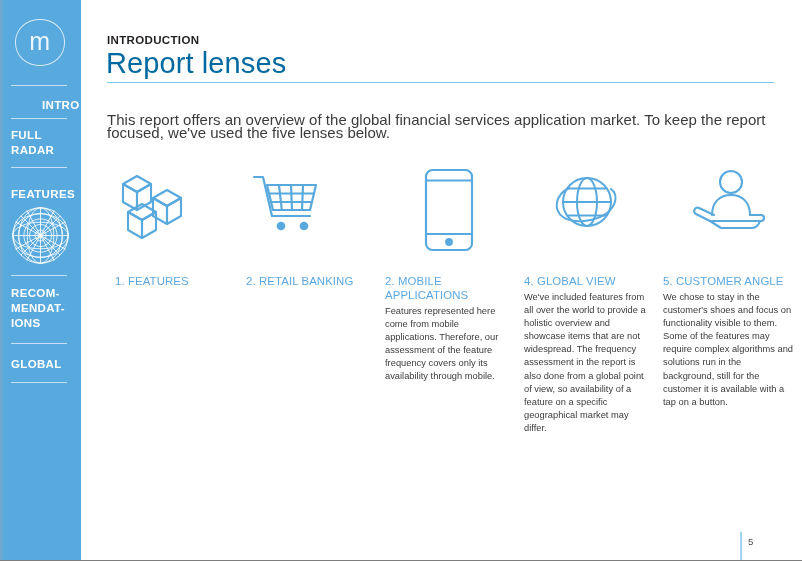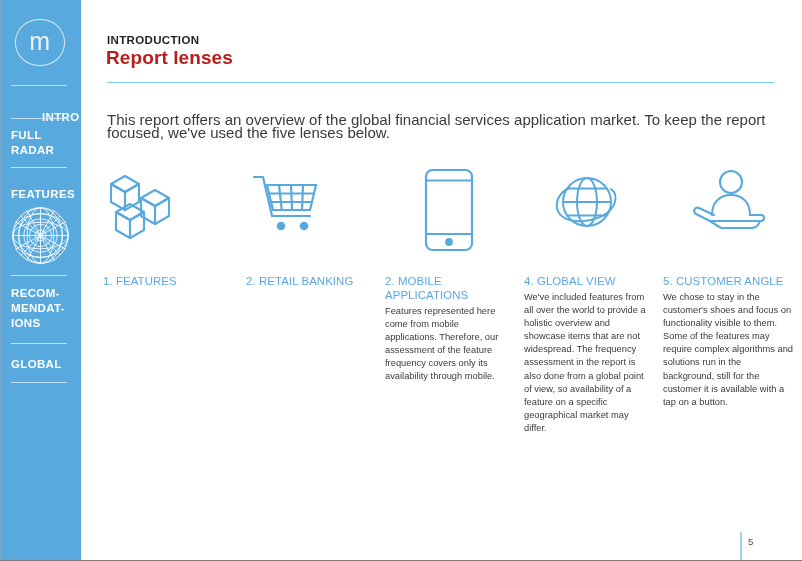--- a/index.html
+++ b/index.html
@@ -104,24 +104,24 @@
     top: 26px;
     font-size: 11.5px;
     font-weight: 700;
     letter-spacing: .35px;
     color: #231f20;
   }
   #page-title {
     position: absolute;
     left: 25px;
     top: 39px;
-    font-size: 19px;
-    font-weight: 700;
+    font-size: 29px;
+    font-weight: 400;
     letter-spacing: .1px;
-    color: #b91c1c;
+    color: #0369a1;
   }
   #title-rule {
     position: absolute;
     left: 26px;
     top: 74px;
     width: 667px;
     height: 1.4px;
     background: #79cbe8;
   }
   #intro-text {
@@ -190,21 +190,21 @@
   <div id="sidebar">
     <div id="sidebar-edge"></div>
 
     <div class="logo-wrap">
       <div class="logo-shape">
         <span class="logo-letter">m</span>
       </div>
     </div>
 
     <div class="side-divider" style="top:85px;"></div>
-    <div class="side-link" style="top:110px;padding-left:31px;">INTRO</div>
+    <div class="side-link" style="top:98px;padding-left:31px;">INTRO</div>
 
     <div class="side-divider" style="top:118px;"></div>
     <div class="side-link" style="top:128px;white-space:pre;">FULL
 RADAR</div>
 
     <div class="side-divider" style="top:167px;"></div>
     <div class="side-link" style="top:187px;">FEATURES</div>
 
     <div class="radar-wrap">
       <svg width="59" height="59" viewBox="0 0 60 60">
@@ -242,21 +242,21 @@
     <div class="side-divider" style="top:382px;"></div>
   </div>
 
   <div id="main">
 
     <div id="eyebrow">INTRODUCTION</div>
     <div id="page-title">Report lenses</div>
     <div id="title-rule"></div>
     <div id="intro-text">This report offers an overview of the global financial services application market. To keep the report focused, we've used the five lenses below.</div>
 
-    <div class="col" style="left:22px;">
+    <div class="col" style="left:34px;">
       <div class="col-icon">
         <svg width="78" height="72" viewBox="0 0 78 72">
           <g fill="none" stroke="#58a9de" stroke-width="2.1" stroke-linejoin="round" stroke-linecap="round">
 
             <path d="M8 16 L22 8 L36 16 L22 24 Z"></path>
             <path d="M8 16 L8 34 L22 42 L22 24 Z"></path>
             <path d="M36 16 L36 34 L22 42 L22 24 Z"></path>
 
             <path d="M38 30 L52 22 L66 30 L52 38 Z"></path>
             <path d="M38 30 L38 48 L52 56 L52 38 Z"></path>

